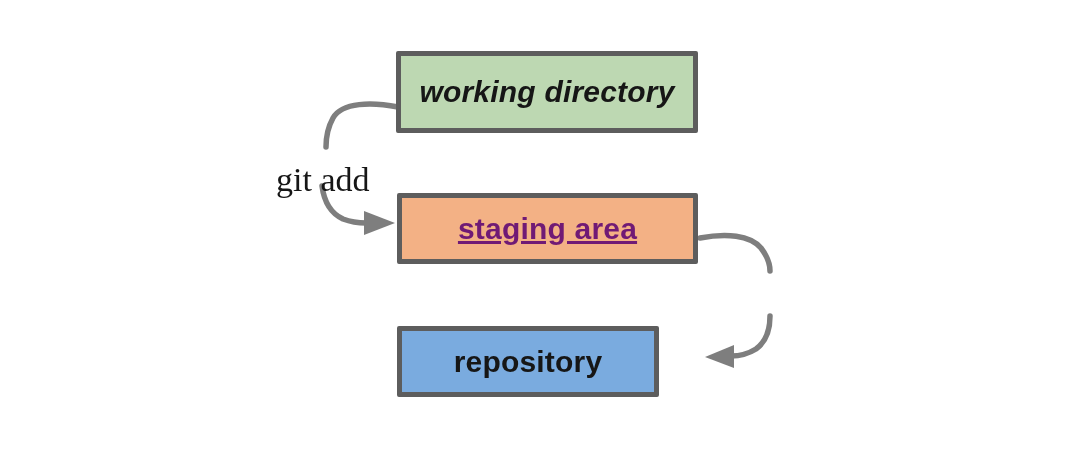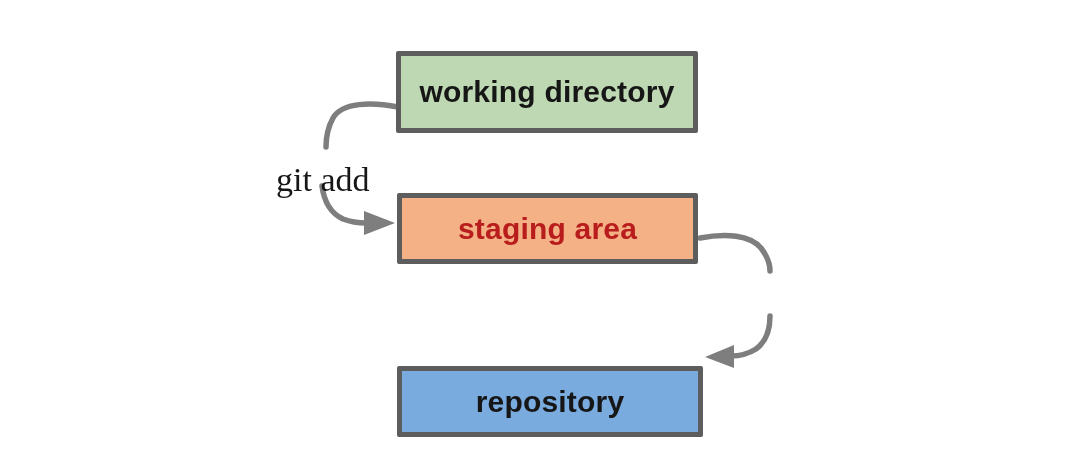--- a/index.html
+++ b/index.html
@@ -25,23 +25,23 @@
   }
   .node {
     position: absolute;
     box-sizing: border-box;
     border: 5px solid #5d5d5d;
     border-radius: 2px;
     display: flex;
     align-items: center;
     justify-content: center;
   }
-  .node-working-directory { left: 396px; top: 51px;  width: 302px; height: 82px; }
+  .node-working-directory { left: 396px; top: 51px;  width: 302px; height: 82px; font-style: italic; }
   .node-staging-area      { left: 397px; top: 193px; width: 301px; height: 71px; }
-  .node-repository        { left: 397px; top: 326px; width: 306px; height: 71px; margin-top: 40px; }
+  .node-repository        { left: 397px; top: 326px; width: 262px; height: 71px; }
   .node-label {
     font-weight: bold;
     font-size: 30px;
     letter-spacing: 0.2px;
     white-space: nowrap;
   }
   .edge-label {
     position: absolute;
     font-family: "DejaVu Sans Mono", monospace;
     font-size: 34px;
@@ -65,21 +65,21 @@
     <path class="edge-path" d="M 700 238 C 726 233 750 235 761 248 C 767 256 770 264 770 271" style="stroke: rgb(126, 126, 126);"></path>
     <path class="edge-path" d="M 770 316 C 770 329 767 341 756 349 C 748 354 739 356 731 356" style="stroke: rgb(126, 126, 126);"></path>
     <polygon points="705,357 734,345 734,368" style="fill: rgb(126, 126, 126);"></polygon>
   </svg>
 
   <div class="node node-working-directory" style="background-color: rgb(189, 216, 178); border-color: rgb(93, 93, 93);">
     <span class="node-label" style="color: rgb(22, 22, 22);">working directory</span>
   </div>
 
   <div class="node node-staging-area" style="background-color: rgb(243, 177, 133); border-color: rgb(93, 93, 93);">
-    <span class="node-label" style="color: #b91c1c;">staging area</span>
+    <span class="node-label" style="color: #701a75; text-decoration: underline;">staging area</span>
   </div>
 
   <div class="node node-repository" style="background-color: rgb(122, 171, 223); border-color: rgb(93, 93, 93);">
     <span class="node-label" style="color: rgb(22, 22, 22);">repository</span>
   </div>
 
   <div class="edge-label edge-label-git-add" style="color: rgb(22, 22, 22);">git add</div>
 
 
 </div>

